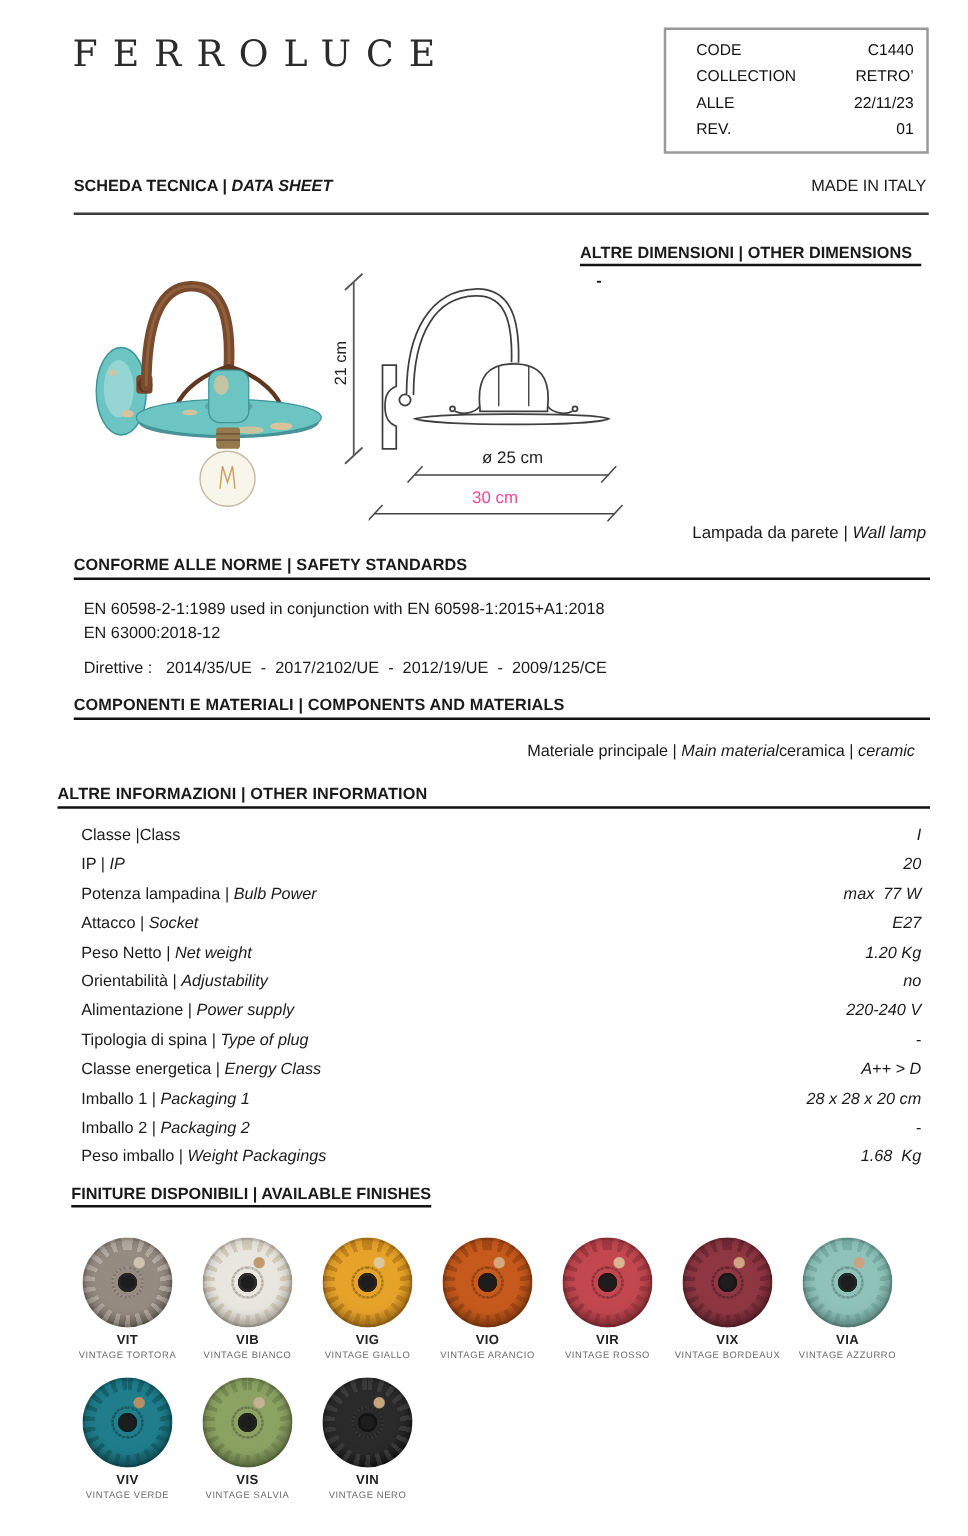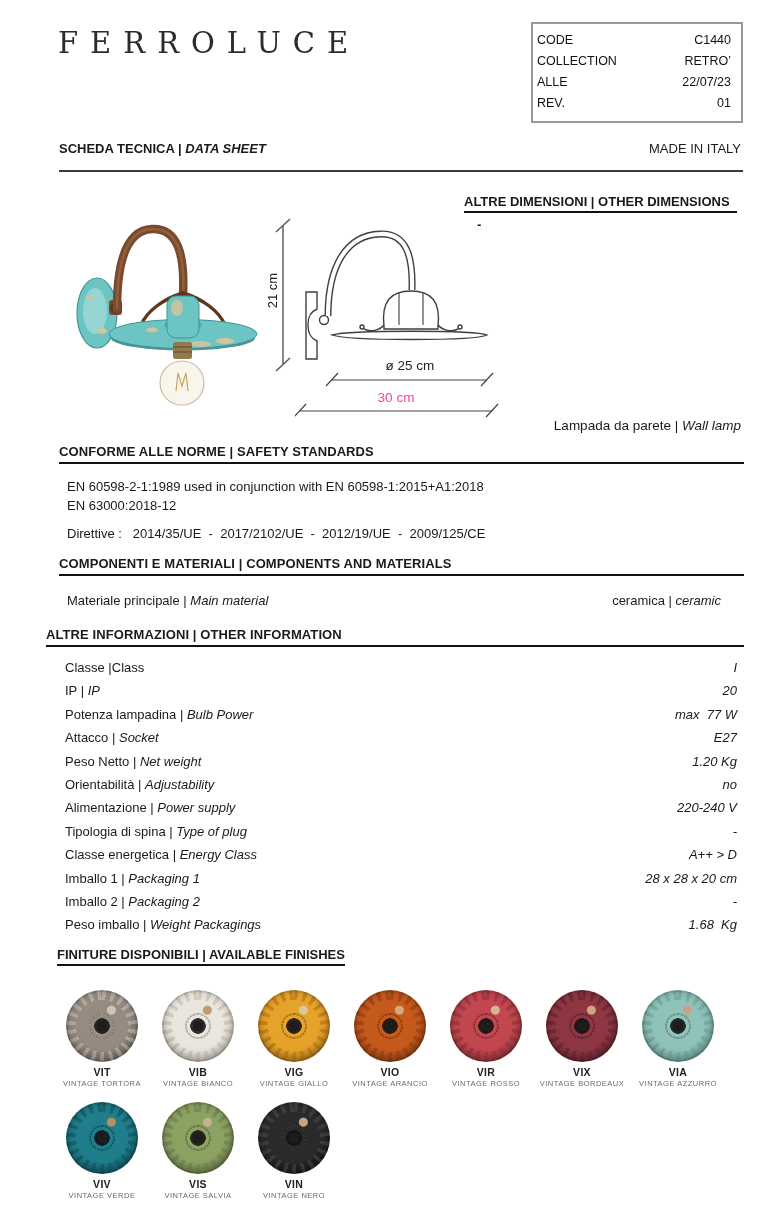--- a/index.html
+++ b/index.html
@@ -12,21 +12,21 @@
   .b   { font-weight:bold; }
 
   
   .logo {
     position:absolute; left:58px; top:26px;
     font-family:"DejaVu Serif", serif; font-size:29px; letter-spacing:12px;
     color:#2b2b2b; font-weight:400;
   }
   .code-table {
     position:absolute; left:531px; top:22px; width:212px; box-sizing:border-box;
-    border:2px solid #999; padding:6px 10px 7px 4px; background:#fff;
+    border:2px solid #999; padding:6px 10px 7px 24px; background:#fff;
   }
   .code-row { display:flex; justify-content:space-between; font-size:12.5px; line-height:21px; color:#111; }
   .subheader {
     position:absolute; left:59px; right:33px; top:141px;
     display:flex; justify-content:space-between; font-size:13px;
   }
   .rule-top { position:absolute; left:59px; right:31px; top:170px; border-top:2px solid #3a3a3a; height:0; }
 
   
   .dim-header {
@@ -53,21 +53,21 @@
   .section { position:absolute; left:59px; right:30px; }
   .section-header {
     font-weight:bold; font-size:13px; letter-spacing:.1px;
     border-bottom:2px solid #111; padding-bottom:3px;
   }
   .sec-safety    { top:444px; }
   .sec-materials { top:556px; }
   .sec-info      { top:627px; left:46px; }
   .std-lines  { margin:14px 0 0 8px; font-size:13px; line-height:18.5px; }
   .directives { margin:11px 0 0 8px; font-size:13px; }
-  .mat-row { display:flex; justify-content:space-between; margin:17px 23px 0 8px; font-size:13px; }
+  .mat-row { display:flex; justify-content:flex-end; margin:17px 12px 0 8px; font-size:13px; }
 
   .info-rows { margin-top:9px; padding-left:19px; padding-right:7px; }
   .info-row { display:flex; justify-content:space-between; font-size:13px; line-height:23.4px; }
   .info-row .val { font-style:italic; text-align:right; }
 
   
   .fin-header {
     position:absolute; left:57px; top:947px; font-weight:bold; font-size:13px;
     border-bottom:2px solid #111; padding-bottom:2px; display:inline-block;
   }
@@ -100,21 +100,21 @@
     <div class="code-row">
       <span>CODE</span>
       <span>C1440</span>
     </div>
     <div class="code-row">
       <span>COLLECTION</span>
       <span>RETRO’</span>
     </div>
     <div class="code-row">
       <span>ALLE</span>
-      <span>22/07/23</span>
+      <span>22/11/23</span>
     </div>
     <div class="code-row">
       <span>REV.</span>
       <span>01</span>
     </div>
   </div>
 
   <div class="subheader">
     <span class="b"><span>SCHEDA TECNICA</span><span class="pre"> | </span><span class="em">DATA SHEET</span></span>
     <span>MADE IN ITALY</span>

